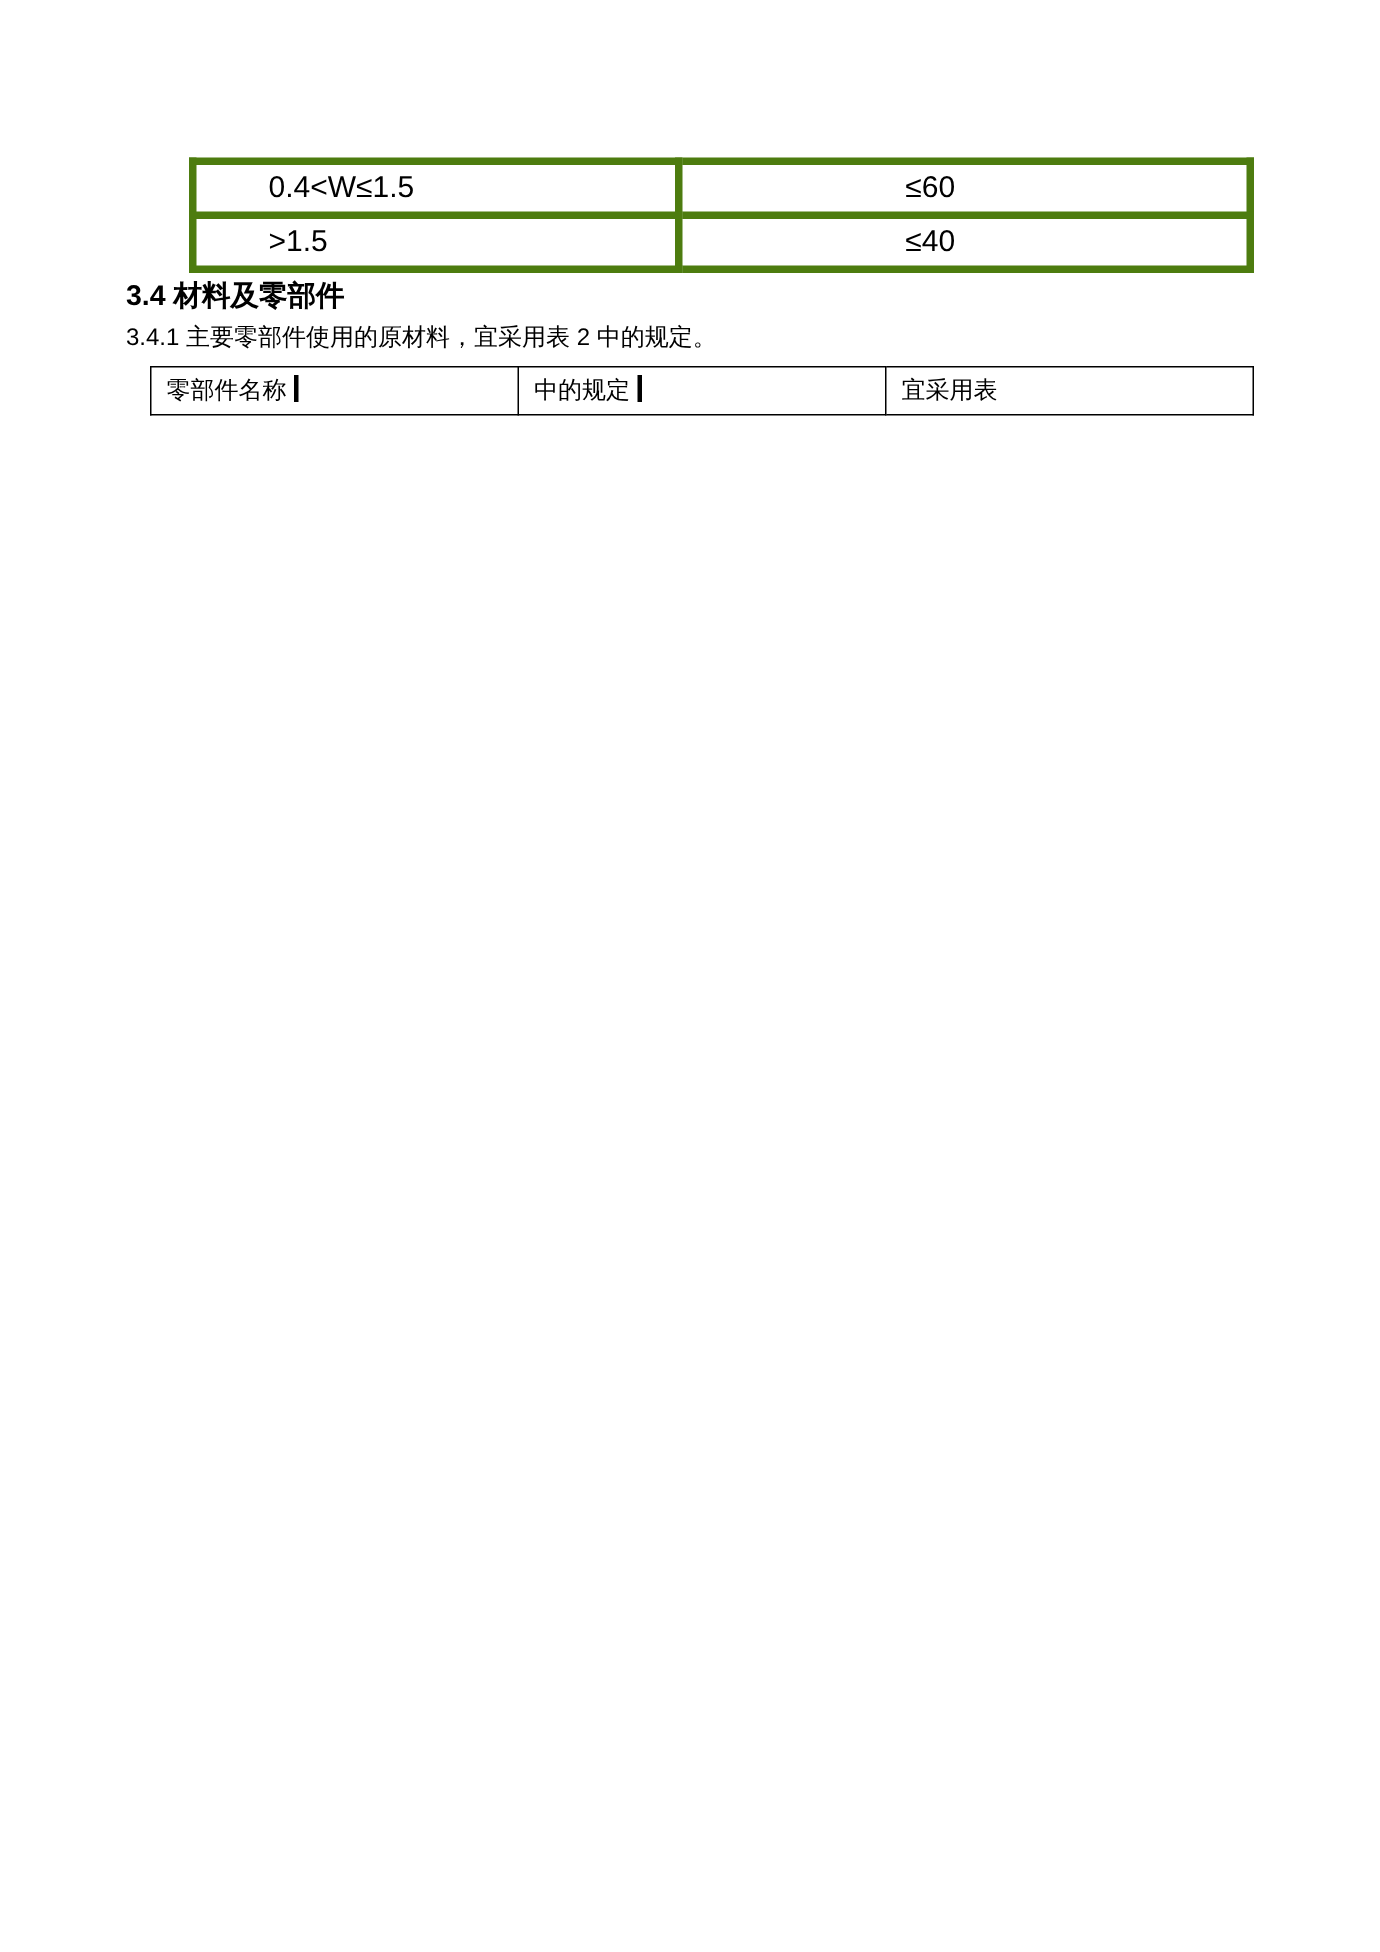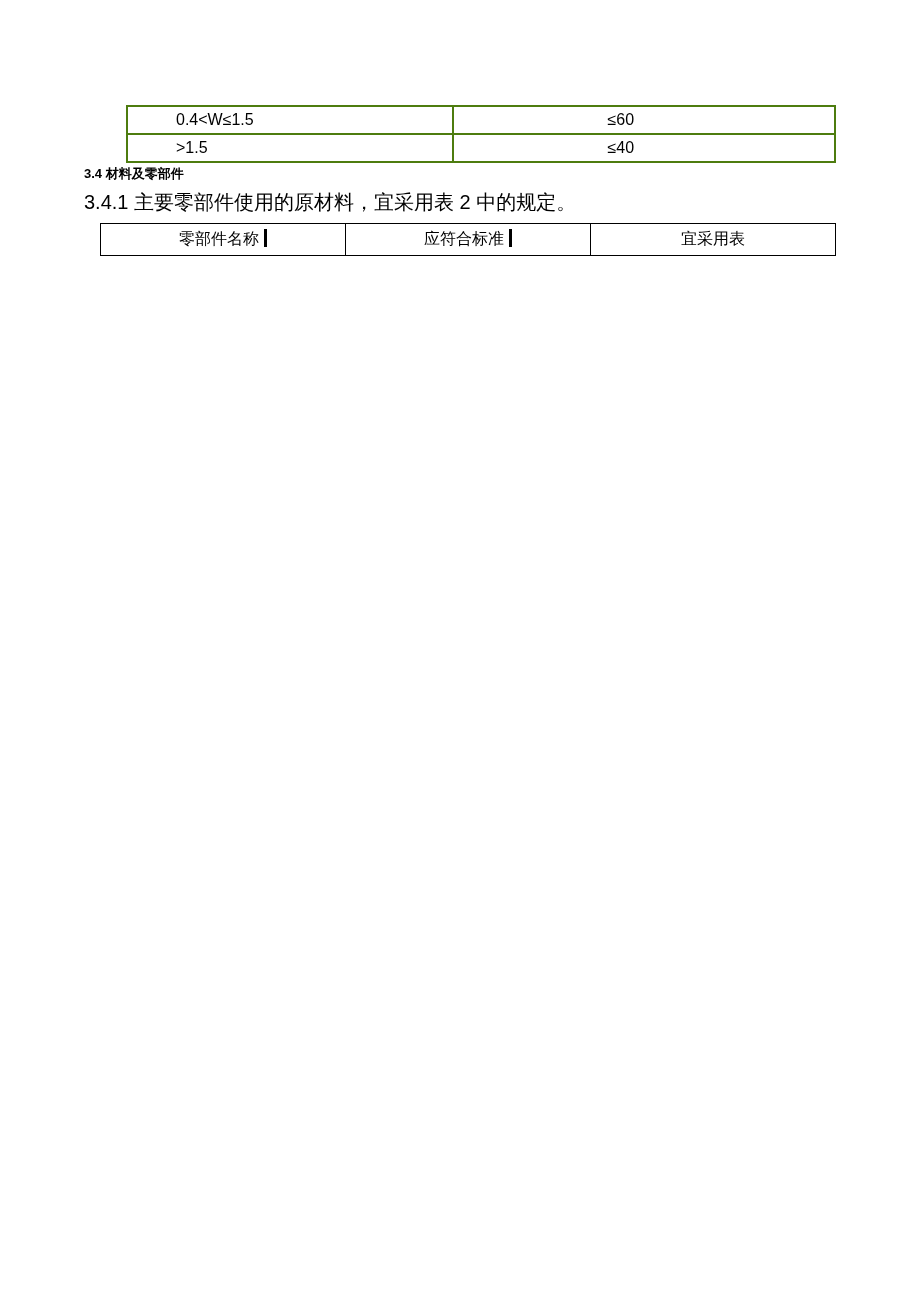--- a/index.html
+++ b/index.html
@@ -24,60 +24,59 @@
       border-collapse: collapse;
       width: 100%;
       margin: 0;
     }
     table.table1 {
       margin-left: 42px;
       width: calc(100% - 42px);
       margin-bottom: 2px;
     }
     table.table1 td {
-      border: 2px solid #4d7c0f;
+      border: 5px solid #4d7c0f;
       padding: 4px 10px;
       font-family: Arial, sans-serif;
-      font-size: 16px;
+      font-size: 20px;
       text-align: left;
       vertical-align: middle;
       height: 27px;
     }
     table.table1 td:first-child {
       width: 46%;
       padding-left: 48px;
     }
     table.table1 td:last-child {
       width: 54%;
       text-align: center;
       padding-right: 56px;
     }
     .section-heading {
       font-weight: bold;
       font-family: "SimHei", "黑体", Arial, sans-serif;
-      font-size: 13px;
+      font-size: 19px;
       margin-top: 0;
       margin-bottom: 4px;
     }
     .body-text {
       font-family: "SimSun", "宋体", Arial, sans-serif;
-      font-size: 20px;
+      font-size: 16px;
       margin-bottom: 6px;
       line-height: 1.5;
     }
     table.table2 {
       margin-left: 16px;
       width: calc(100% - 16px);
     }
     table.table2 td {
       border: 1px solid #000;
       padding: 5px 10px;
       font-family: "SimSun", "宋体", Arial, sans-serif;
       font-size: 16px;
-      text-align: center;
       vertical-align: bottom;
       height: 30px;
       width: 33.33%;
     }
     .with-bar::after {
       content: "";
       display: inline-block;
       width: 3px;
       height: 18px;
       background: #000;
@@ -109,19 +108,19 @@
     <span>3.4</span>
     <span>材料及零部件</span>
   </div>
 
   <div class="body-text">3.4.1 主要零部件使用的原材料，宜采用表 2 中的规定。</div>
 
   <table class="table2">
     <tbody>
         <tr>
       <td><span class="with-bar">零部件名称</span></td>
-      <td><span class="with-bar">应符合标准</span></td>
+      <td><span class="with-bar">中的规定</span></td>
       <td><span>宜采用表</span></td>
     </tr>
   </tbody>
     </table>
 
 </div>
 
 </body></html>

